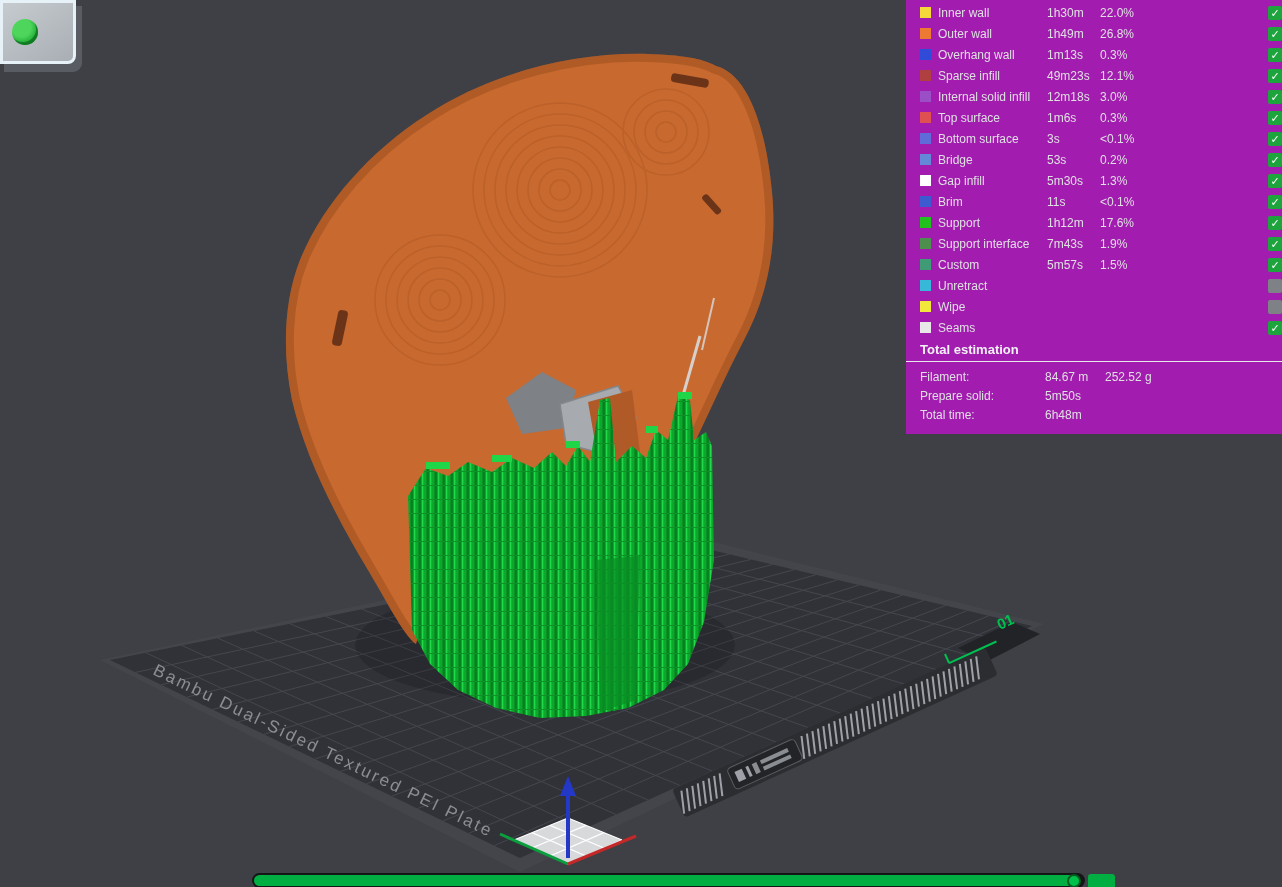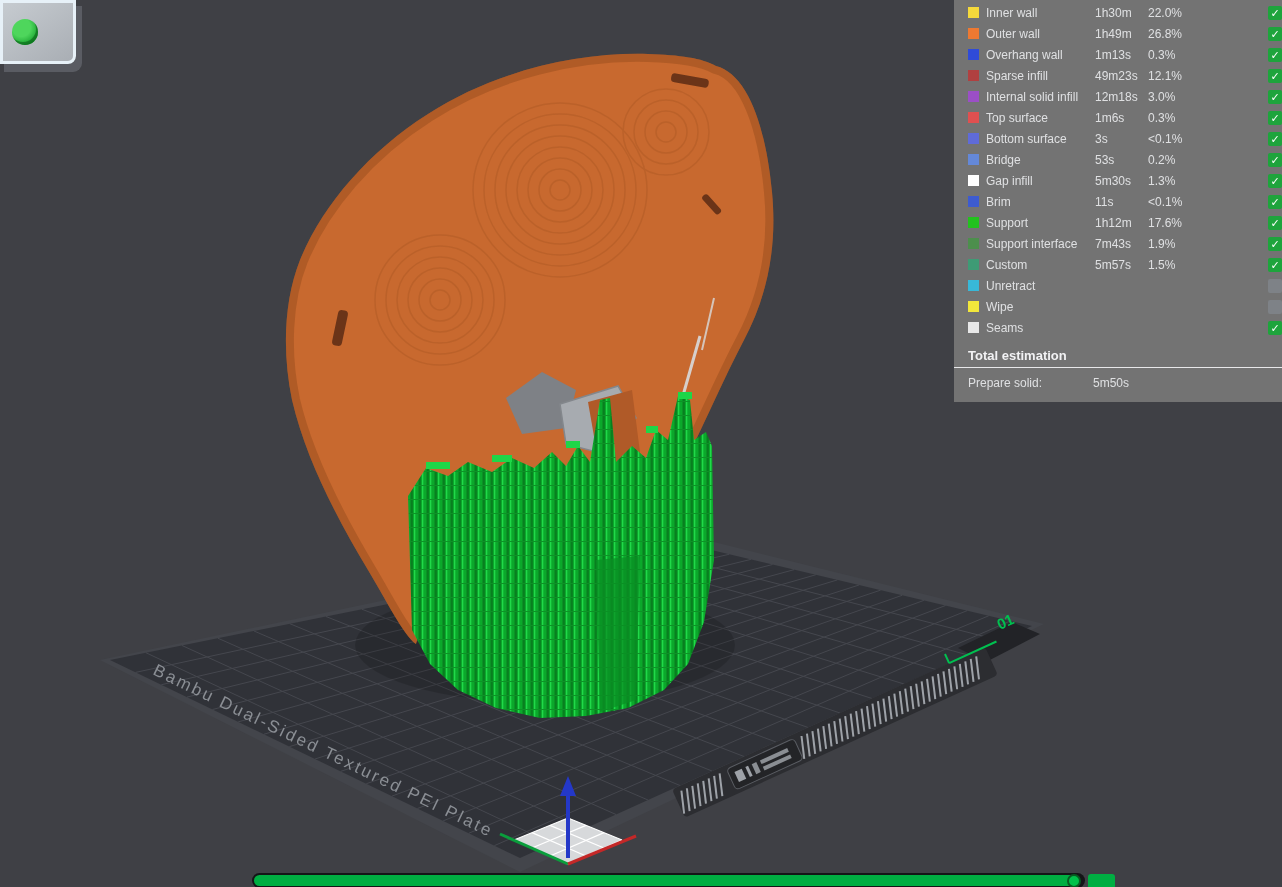--- a/index.html
+++ b/index.html
@@ -2,32 +2,32 @@
 <html><head>
 <meta charset="utf-8">
 <style>
   html,body{margin:0;padding:0;background:#3F4045;}
   body{width:1282px;height:887px;overflow:hidden;position:relative;
        font-family:"Liberation Sans",sans-serif;}
   .viewport{position:absolute;inset:0;background:#3F4045;cursor:grab;}
   svg text{font-family:"Liberation Sans",sans-serif;}
 
   
-  .legend-panel{position:absolute;top:0;right:0;width:328px;background:#737373;
+  .legend-panel{position:absolute;top:0;right:0;width:376px;background:#a21caf;
     padding:2px 0 10px 14px;box-sizing:border-box;color:#DFE0E2;}
   .legend-row{display:flex;align-items:center;height:21px;font-size:12px;}
   .swatch{width:11px;height:11px;margin-right:7px;flex:0 0 auto;}
   .lbl{width:109px;white-space:nowrap;overflow:hidden;}
   .time{width:53px;white-space:nowrap;}
   .pct{width:50px;white-space:nowrap;}
   .cb{margin-left:auto;width:14px;height:14px;border-radius:2px;font-size:11px;
       line-height:14px;text-align:center;color:#fff;cursor:pointer;flex:0 0 auto;}
   .cb.checked{background:#1EA43C;}
   .cb.unchecked{background:#7E8287;}
-  .total-title{font-size:13px;font-weight:bold;margin-top:10px;color:#F2F2F4;}
+  .total-title{font-size:13px;font-weight:bold;margin-top:4px;color:#F2F2F4;}
   .sep{height:1px;background:#E8E8EA;margin:4px 0 5px -14px;}
   .est-row{display:flex;align-items:center;height:19px;font-size:12px;}
   .est-label{width:125px;}
   .est-value{width:60px;}
   .est-extra{}
 
   
   .thumb-wrap{position:absolute;top:0;left:0;width:80px;height:88px;}
   .thumb-card{position:absolute;top:0;left:0;width:70px;height:58px;
     background:linear-gradient(145deg,#C6CBD0,#A9AEB4);
@@ -385,22 +385,32 @@
           <span class="lbl">Seams</span>
           <span class="time"></span>
           <span class="pct"></span>
           <span class="cb checked">✓</span>
         </div>
       </div>
     <div class="total-title">Total estimation</div>
     <div class="sep"></div>
     <div id="est-rows">
         <div class="est-row">
+          <span class="est-label">Filament:</span>
+          <span class="est-value">84.67 m</span>
+          <span class="est-extra">252.52 g</span>
+        </div>
+        <div class="est-row">
           <span class="est-label">Prepare solid:</span>
           <span class="est-value">5m50s</span>
+          <span class="est-extra"></span>
+        </div>
+        <div class="est-row">
+          <span class="est-label">Total time:</span>
+          <span class="est-value">6h48m</span>
           <span class="est-extra"></span>
         </div>
       </div>
   </aside>
 
   
   <div class="slider-bar">
     <div class="slider-fill"></div>
     <div class="slider-handle"></div>
   </div>

